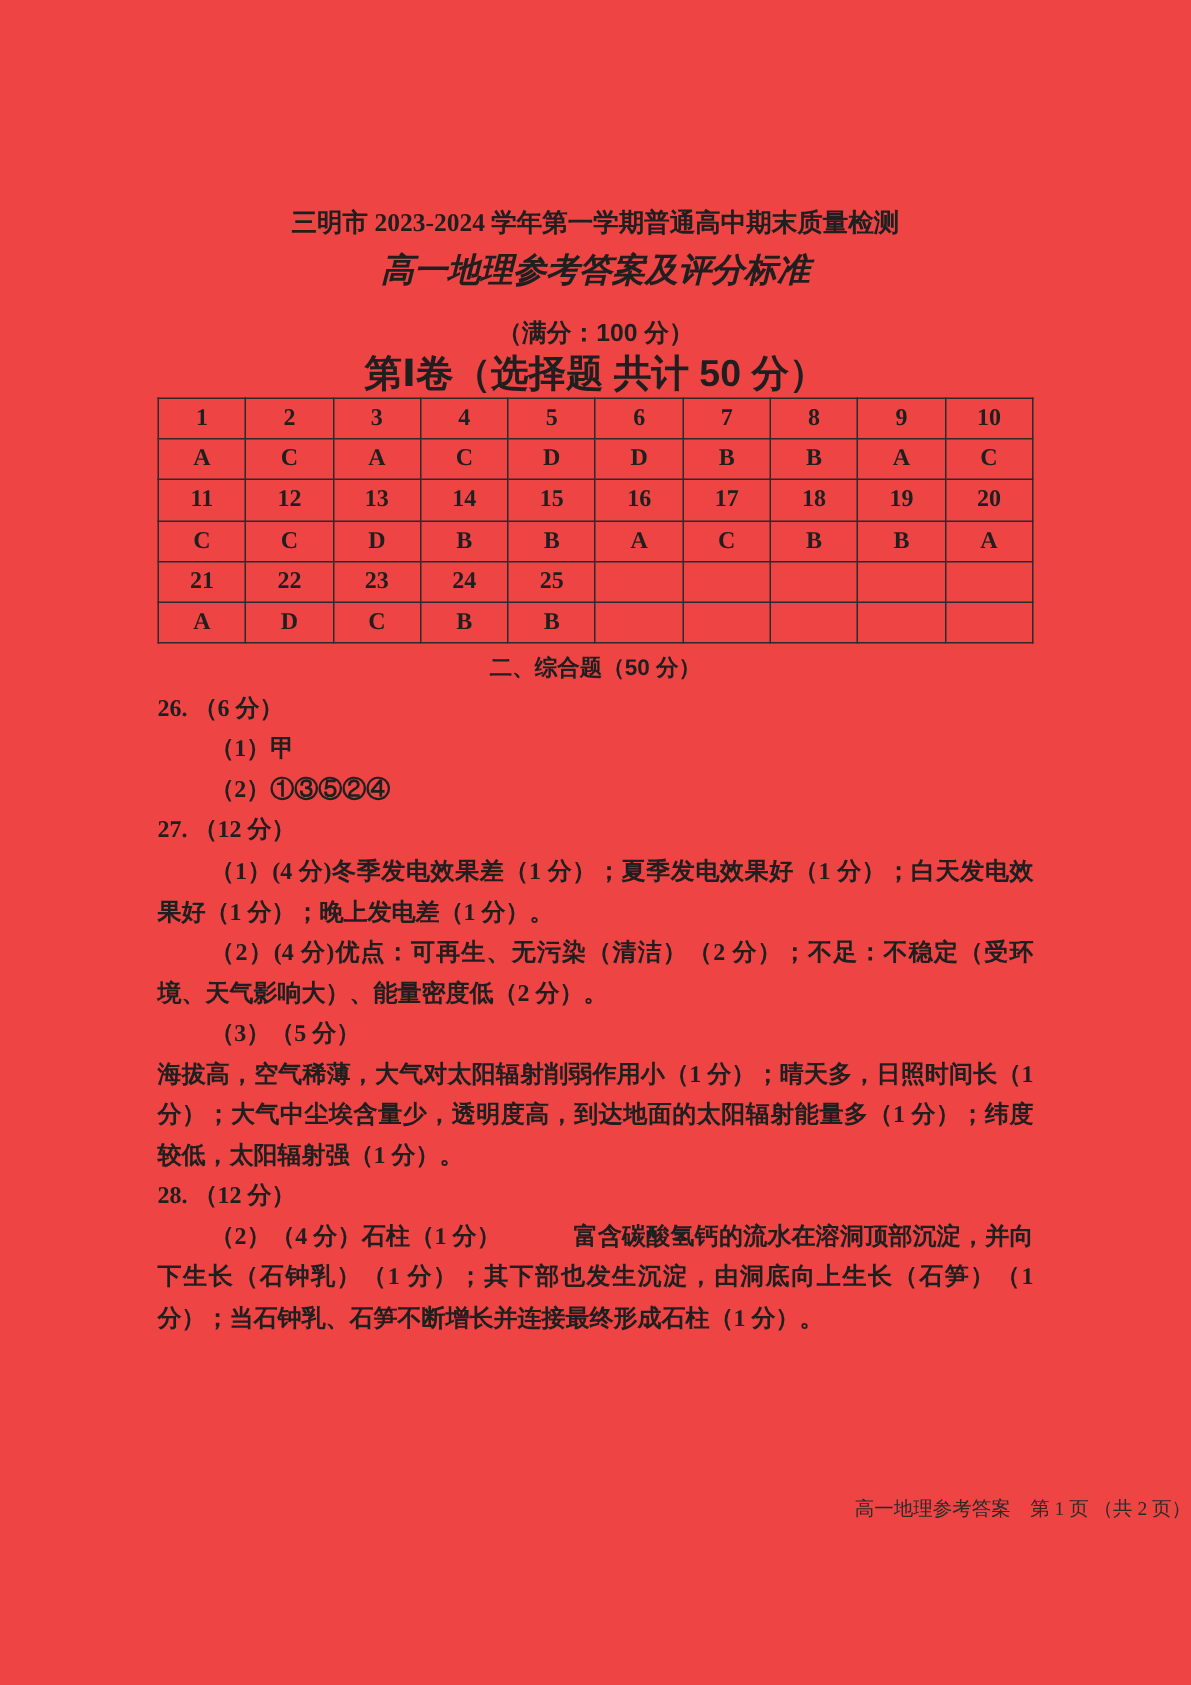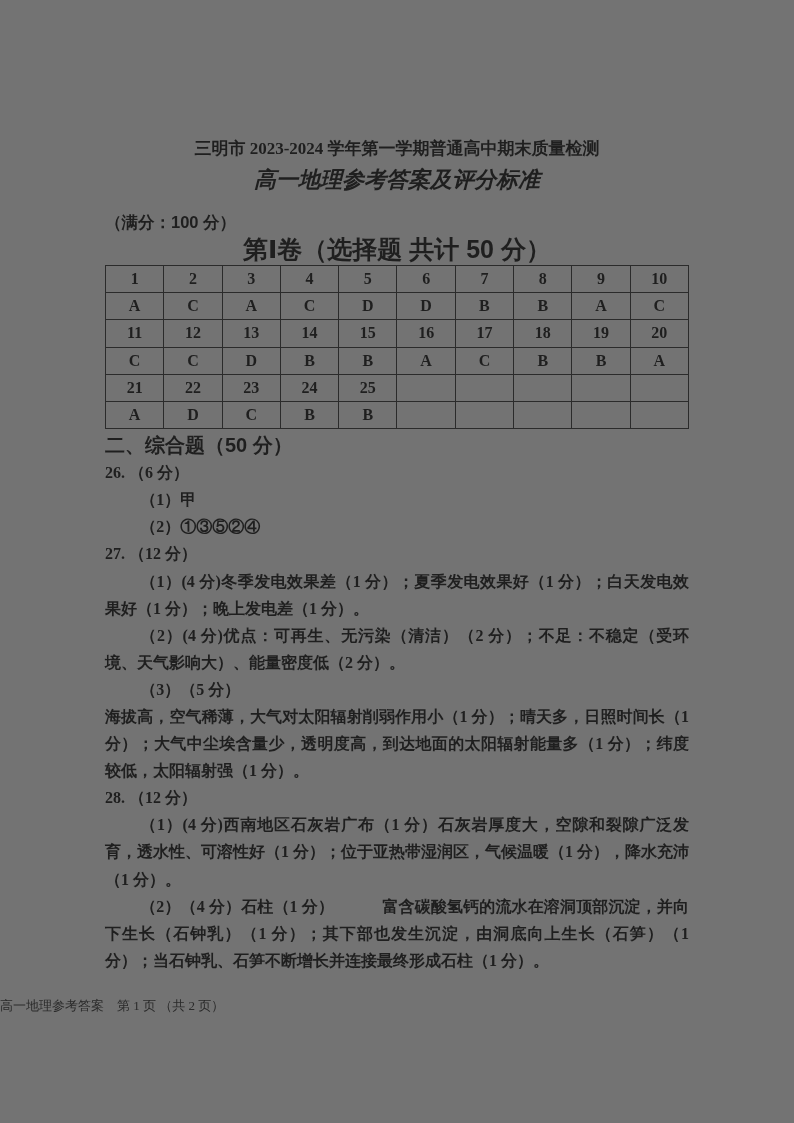--- a/index.html
+++ b/index.html
@@ -2,21 +2,21 @@
 <html><head>
 <meta charset="utf-8">
 <style>
   * { box-sizing: border-box; }
   html, body { margin: 0; padding: 0; background: #e8e8e8; }
   .page {
     position: relative;
     width: 794px;
     height: 1123px;
     margin: 0 auto;
-    background: #737373;
+    background: #ef4444;
     color: #1f1f1f;
     font-family: "Liberation Serif", "DejaVu Serif", serif;
     overflow: hidden;
   }
   .content {
     position: absolute;
     left: 105px;
     top: 0;
     width: 584px;
   }
@@ -32,20 +32,21 @@
     margin: 5px 0 0 0;
     text-align: center;
     font-size: 22px;
     line-height: 28px;
     font-weight: bold;
     font-family: "Liberation Sans", "DejaVu Sans", sans-serif;
     font-style: italic;
   }
   .full-score {
     margin: 17px 0 0 0;
+    text-align: center;
     font-size: 16.5px;
     line-height: 22px;
     font-weight: bold;
     font-family: "Liberation Sans", "DejaVu Sans", sans-serif;
   }
   .part1-title {
     margin: 2px 0 0 0;
     text-align: center;
     font-size: 25px;
     line-height: 28px;
@@ -72,39 +73,40 @@
     height: 27.2px;
     padding: 0;
     text-align: center;
     vertical-align: middle;
     font-size: 16px;
     font-weight: bold;
     font-family: "Liberation Serif", "DejaVu Serif", serif;
   }
   .part2-heading {
     margin: 3px 0 0 0;
-    font-size: 20px;
+    font-size: 15px;
     line-height: 27px;
     font-weight: bold;
     font-family: "Liberation Sans", "DejaVu Sans", sans-serif;
+    text-align: center;
   }
   .body-line {
     margin: 0;
     font-size: 16px;
     line-height: 27.1px;
     text-align: justify;
     font-weight: bold;
   }
   .indent { text-indent: 2.2em; }
   .page-footer {
     position: absolute;
     left: 0;
     top: 998px;
     width: 100%;
-    text-align: left;
+    text-align: right;
     font-size: 13px;
     line-height: 16px;
     color: #2a2a2a;
     font-family: "Liberation Serif", "DejaVu Serif", serif;
   }
 </style>
 </head>
 <body>
 
 <div class="page">
@@ -202,19 +204,18 @@
     <p class="body-line indent">（1）甲</p>
     <p class="body-line indent">（2）①③⑤②④</p>
 
     <p class="body-line">27. （12 分）</p>
     <p class="body-line indent">（1）(4 分)冬季发电效果差（1 分）；夏季发电效果好（1 分）；白天发电效果好（1 分）；晚上发电差（1 分）。</p>
     <p class="body-line indent">（2）(4 分)优点：可再生、无污染（清洁）（2 分）；不足：不稳定（受环境、天气影响大）、能量密度低（2 分）。</p>
     <p class="body-line indent">（3）（5 分）</p>
     <p class="body-line">海拔高，空气稀薄，大气对太阳辐射削弱作用小（1 分）；晴天多，日照时间长（1 分）；大气中尘埃含量少，透明度高，到达地面的太阳辐射能量多（1 分）；纬度较低，太阳辐射强（1 分）。</p>
 
     <p class="body-line">28. （12 分）</p>
-    <p class="body-line indent">（1）(4 分)西南地区石灰岩广布（1 分）石灰岩厚度大，空隙和裂隙广泛发育，透水性、可溶性好（1 分）；位于亚热带湿润区，气候温暖（1 分），降水充沛（1 分）。</p>
     <p class="body-line indent">（2）（4 分）石柱（1 分）　　　富含碳酸氢钙的流水在溶洞顶部沉淀，并向下生长（石钟乳）（1 分）；其下部也发生沉淀，由洞底向上生长（石笋）（1 分）；当石钟乳、石笋不断增长并连接最终形成石柱（1 分）。</p>
 
   </div>
 
   <div class="page-footer">高一地理参考答案　第 1 页 （共 2 页）</div>
 </div>
 
 </body></html>

